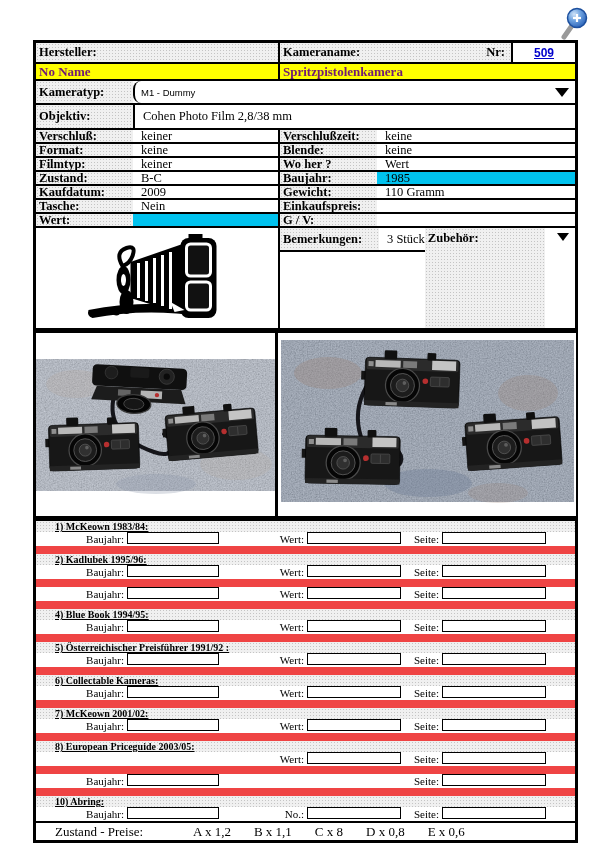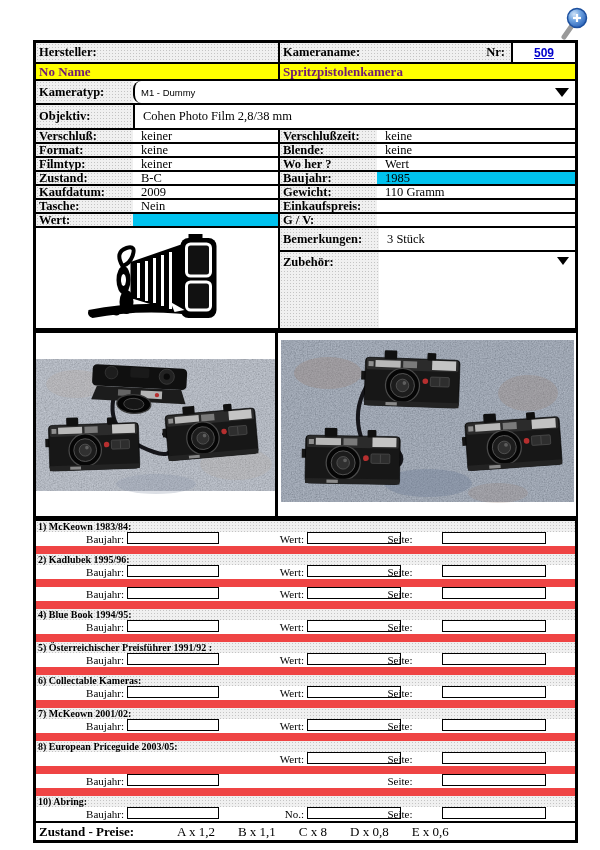--- a/index.html
+++ b/index.html
@@ -32,43 +32,43 @@
   .nr-box a{color:#0000cc;text-decoration:underline;font-size:12px;font-family:"Liberation Sans",sans-serif;}
   .nr-lab{position:absolute;right:70px;top:0;bottom:0;display:flex;align-items:center;font-weight:bold;font-size:12.5px;}
   .combo{flex:1;border-left:2px solid #000;background:#fff;display:flex;align-items:center;position:relative;
          font-family:"Liberation Sans","DejaVu Sans",sans-serif;font-size:9.5px;padding-left:6px;border-radius:8px;}
   .dd-arrow{position:absolute;right:6px;top:50%;margin-top:-4px;width:0;height:0;
             border-left:7px solid transparent;border-right:7px solid transparent;border-top:9px solid #000;}
   .dd-arrow.small{margin-top:0;border-left-width:6px;border-right-width:6px;border-top-width:8px;}
   
   .bigrow{display:flex;border-top:2px solid #000;height:100px;}
   .clip-cell{width:242px;flex:none;display:flex;align-items:center;justify-content:center;background:#fff;}
-  .r-col{flex:1;border-left:2px solid #000;display:flex;flex-direction:column;}
+  .r-col{flex:1;border-left:2px solid #000;display:flex;flex-direction:row;}
   .bem-row{display:flex;height:22px;border-bottom:2px solid #000;}
   .zub-row{display:flex;flex:1;}
-  .zub-lbl{width:99px;flex:none;font-weight:bold;font-size:12.5px;padding:3px 0 0 3px;box-sizing:border-box;}
+  .zub-lbl{width:120px;flex:none;font-weight:bold;font-size:12.5px;padding:3px 0 0 3px;box-sizing:border-box;}
   .zub-val{flex:1;position:relative;background:#fff;}
   
   .photos{display:flex;height:188px;}
   .ph-left{width:239px;flex:none;background:#fff;display:flex;align-items:center;}
   .ph-right{flex:1;border-left:3px solid #000;background:#fff;}
   
   .pg-entry{border-top:8px solid #ef4444;}
   .pg-entry:first-child{border-top:none;}
-  .pg-title{height:10px;font-size:10px;font-weight:bold;padding:1px 0 0 2px;line-height:1;
+  .pg-title{height:10px;font-size:10px;font-weight:bold;padding:1px 0 0 19px;line-height:1;
             background-color:#f0f0f0;background-image:radial-gradient(#c4c4c4 0.6px,transparent 0.7px);
-            background-size:3px 3px;}
+            background-size:3px 3px;text-decoration:underline;}
   .pg-fields{position:relative;height:14px;background:#fff;}
   .pf-label{position:absolute;top:1px;font-size:11px;text-align:right;line-height:1.1;}
   .pf-box{position:absolute;top:0px;height:10px;background:#fff;border:1.5px solid #000;}
   .pl-b{left:0;width:88px;}   .pb-b{left:91px;width:90px;}
   .pl-w{left:180px;width:88px;} .pb-w{left:271px;width:92px;}
-  .pl-s{left:325px;width:78px;text-align:center;} .pb-s{left:406px;width:102px;}
+  .pl-s{left:325px;width:78px;} .pb-s{left:406px;width:102px;}
   .footer-row{border-top:2.5px solid #000;height:17px;display:flex;align-items:center;font-size:13px;background:#fff;}
-  .footer-row .fl{padding-left:3px;width:138px;flex:none;font-weight:bold;}
+  .footer-row .fl{padding-left:19px;width:138px;flex:none;}
   .footer-row .fac{margin-right:23px;}
   
   .zoom-icon{position:absolute;left:558px;top:6px;width:34px;height:36px;}
 </style>
 </head>
 <body>
 
 <div class="page">
 
   <svg width="0" height="0" style="position:absolute" aria-hidden="true">

